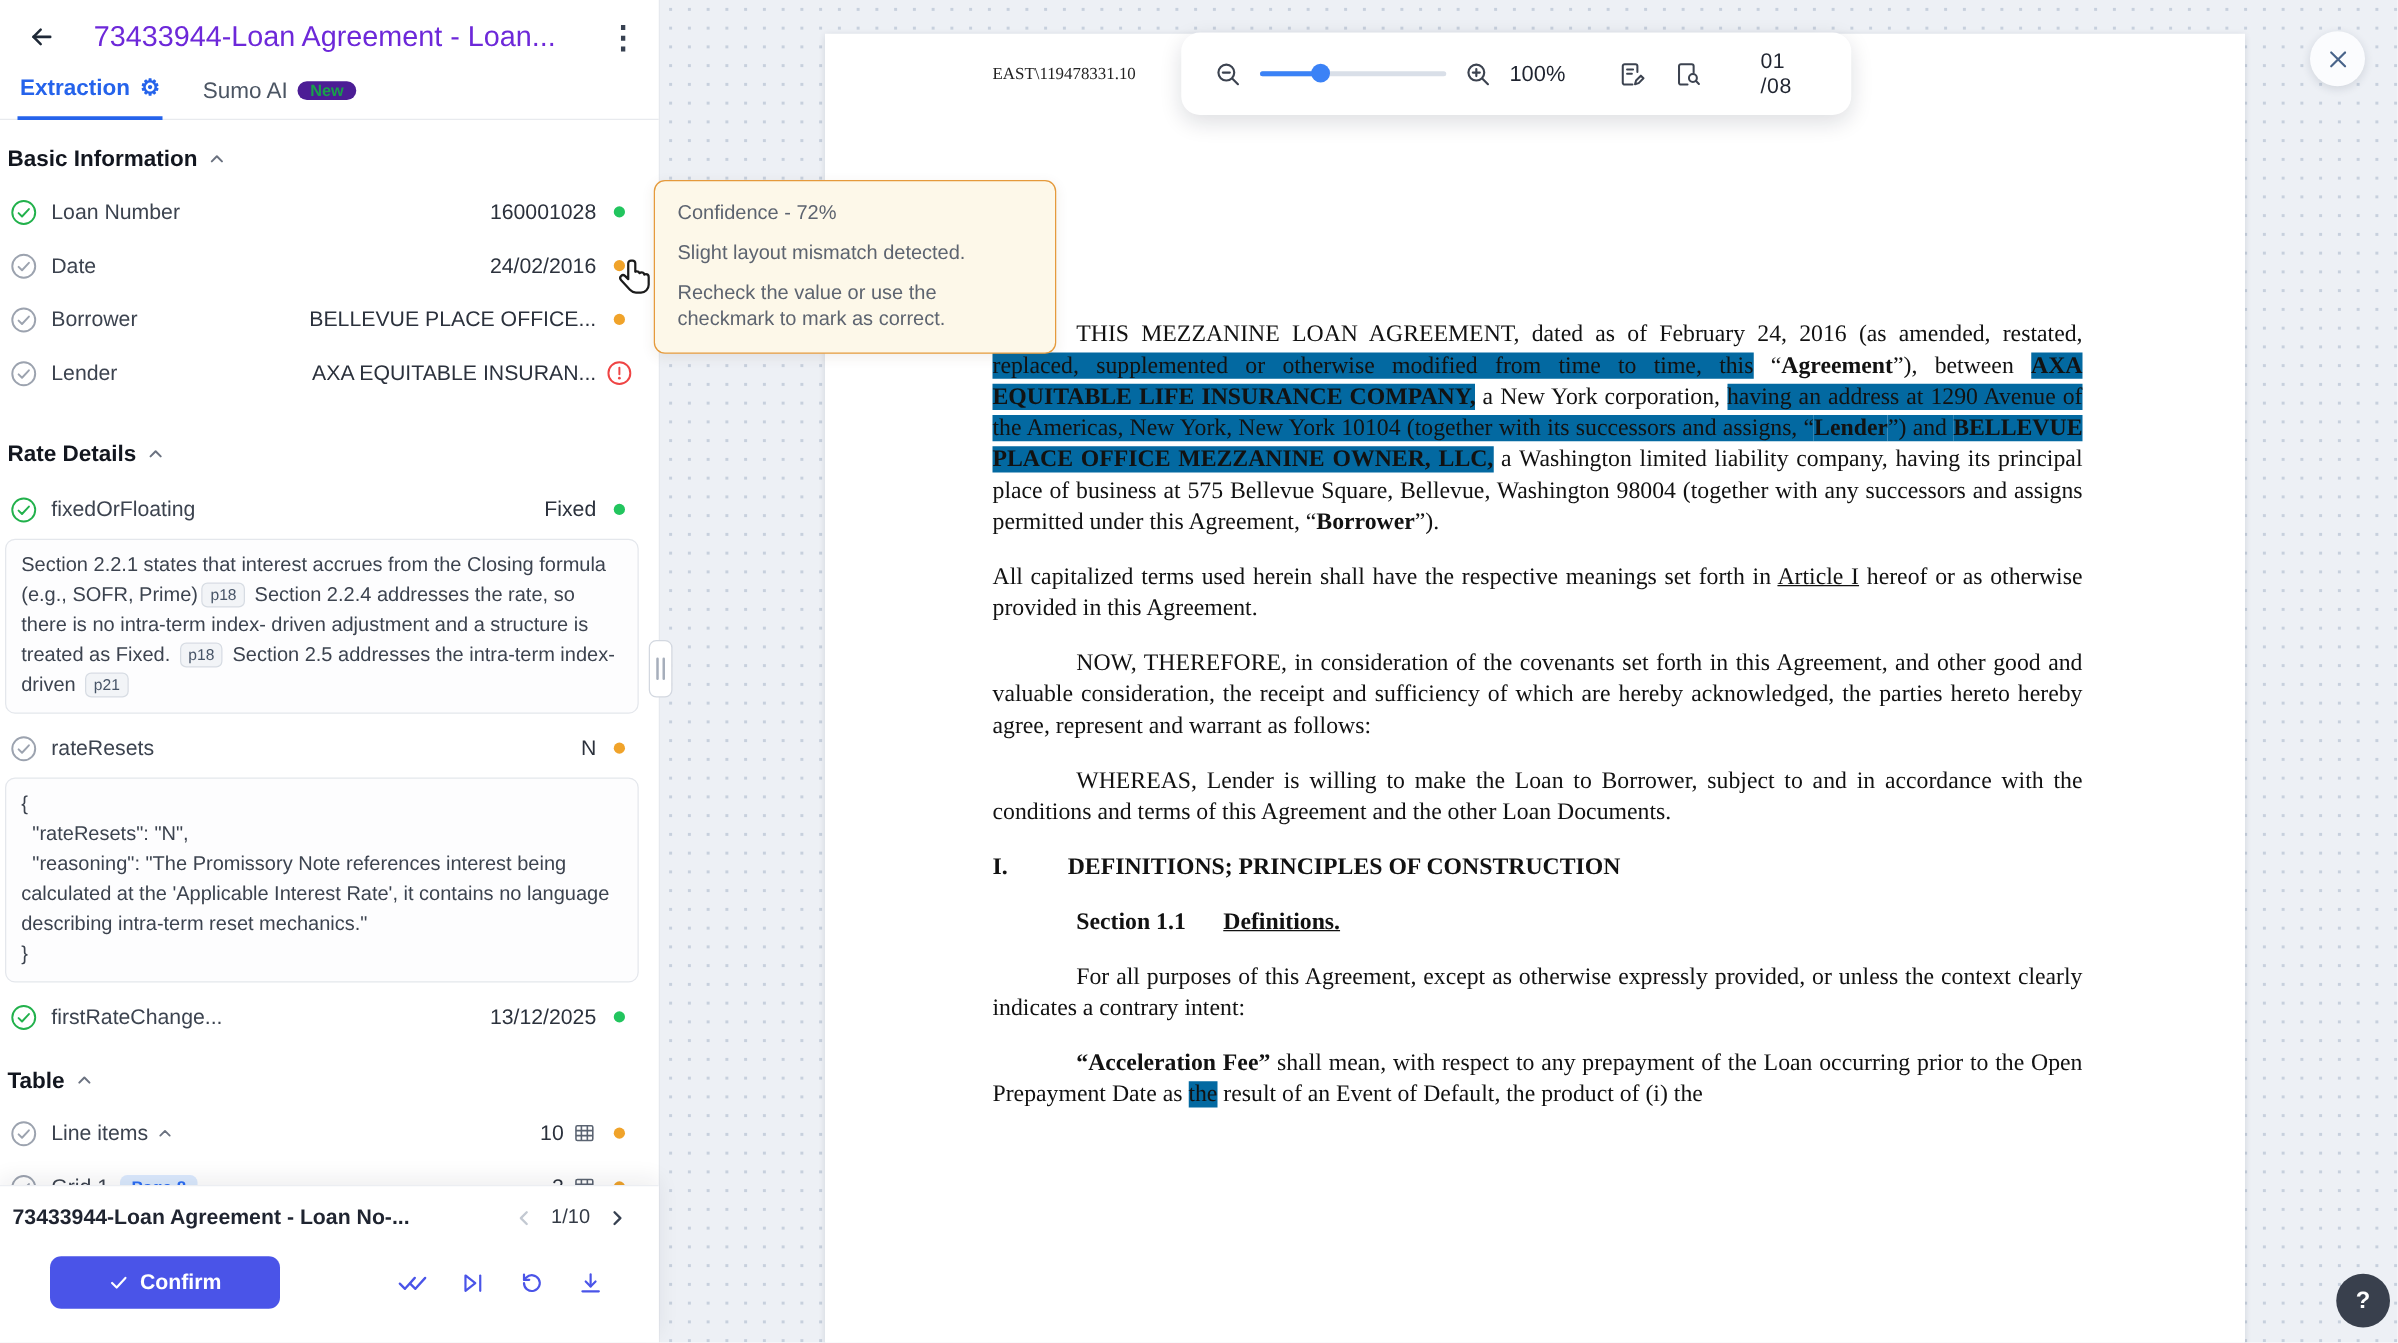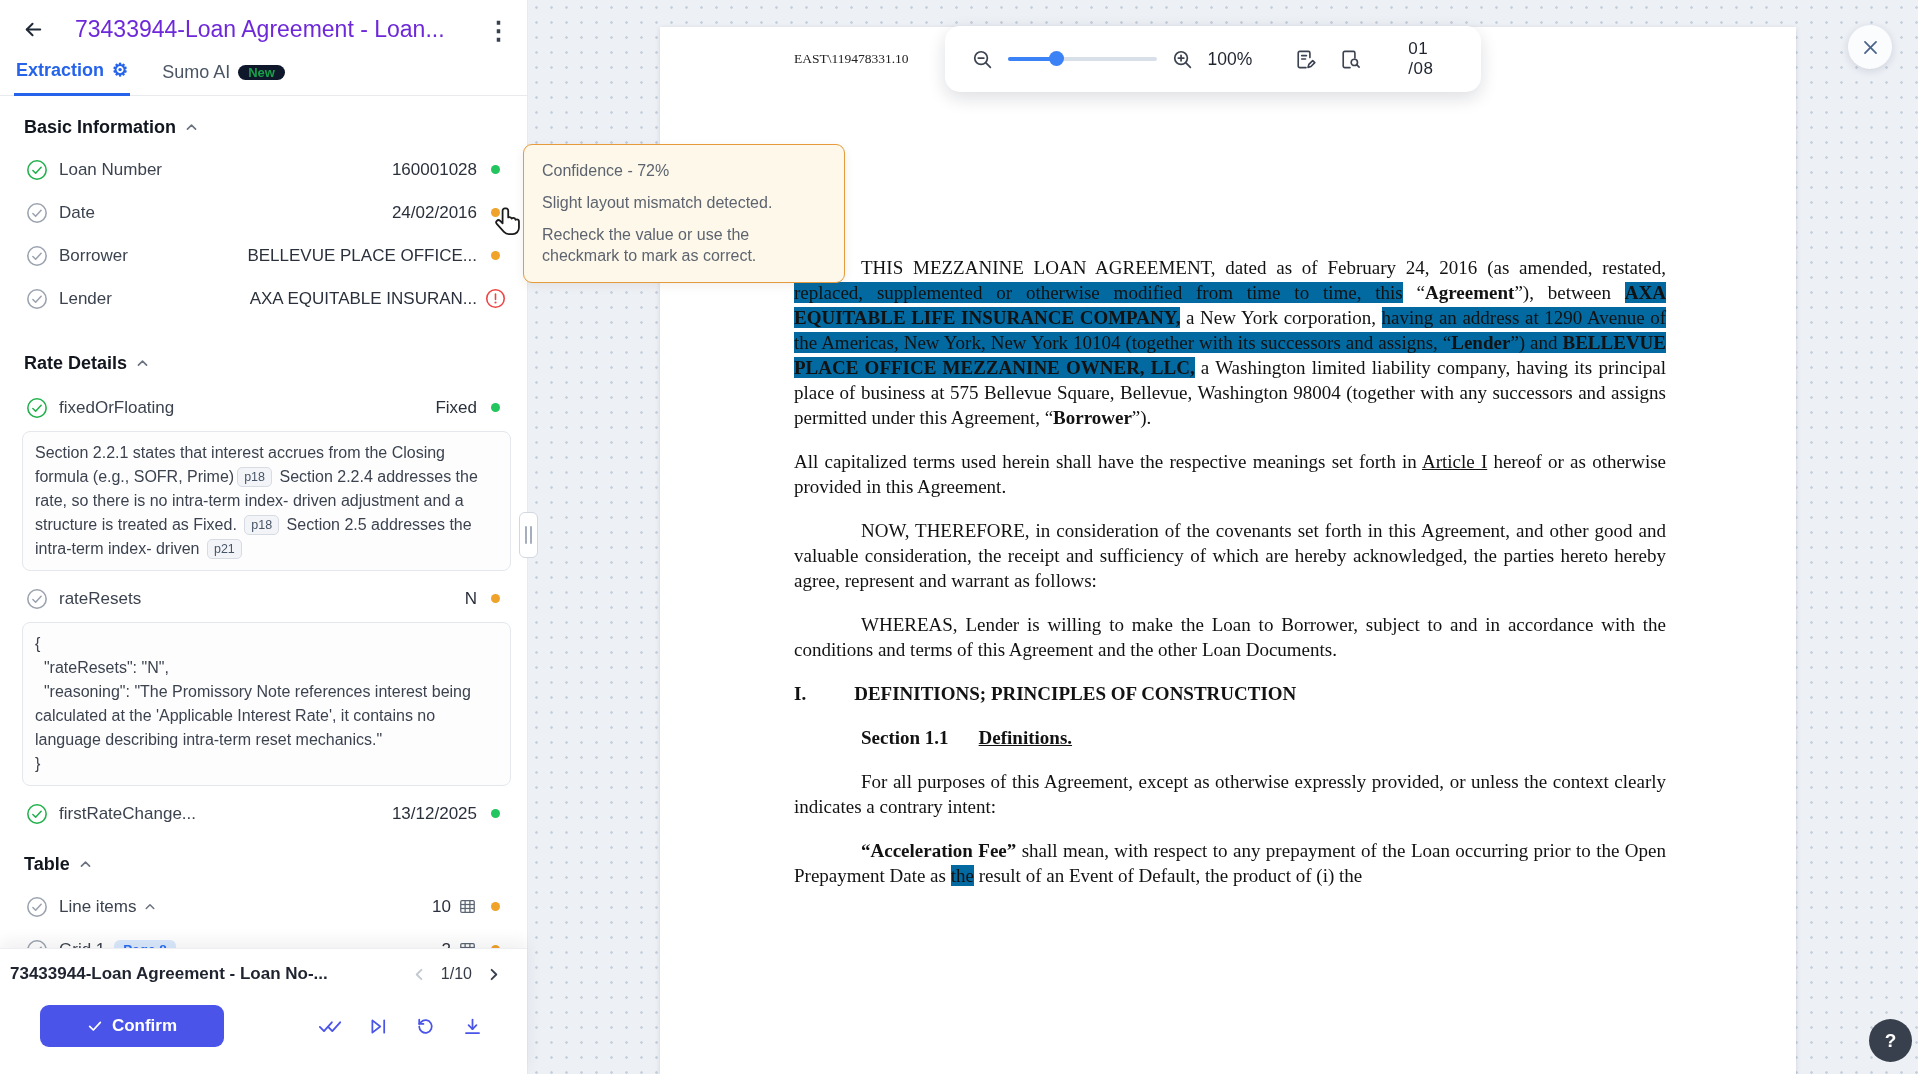--- a/index.html
+++ b/index.html
@@ -11,23 +11,23 @@
   .sidebar { position:absolute; left:0; top:0; width:528px; height:1074px; background:#fff; border-right:1px solid #e6e9ee; z-index:20; }
   .sb-header { display:flex; align-items:center; gap:14px; padding:16px 16px 0 22px; }
   .sb-title { flex:1; font-size:23px; font-weight:400; color:#6d28d9; white-space:nowrap; overflow:hidden;margin-left:16px; }
   .icon-btn { background:none; border:none; cursor:pointer; color:#374151; display:flex; align-items:center; }
   .kebab { font-size:25px; line-height:20px; color:#374151; font-weight:700; }
   .sb-tabs { display:flex; align-items:flex-end; gap:30px; padding:16px 0 0 14px; border-bottom:1px solid #e8eaee; }
   .tab { display:flex; align-items:center; gap:8px; font-size:18px; padding:0 2px 12px 2px; cursor:pointer; }
   .tab.active { color:#2563eb; font-weight:600; border-bottom:3px solid #2563eb; margin-bottom:-1px; }
   .tab.inactive { color:#4b5563; }
   .gear { font-size:18px; color:#2563eb; }
-  .badge-new { background:#0f172a; color:#18a04a; font-size:13px; font-weight:600; padding:0 10px; border-radius:999px; }
-
-  .sb-scroll { position:absolute; top:104px; bottom:126px; left:0; right:0; overflow:hidden; padding:10px 14px 0 20px; }
+  .badge-new { background:#4c1d95; color:#18a04a; font-size:13px; font-weight:600; padding:0 10px; border-radius:999px; }
+
+  .sb-scroll { position:absolute; top:104px; bottom:126px; left:0; right:0; overflow:hidden; padding:10px 14px 0 2px; }
   .sec-head { display:flex; align-items:center; gap:9px; font-size:18px; font-weight:700; color:#12161f; height:26px; margin-left:4px; cursor:pointer; }
   .sec-head.mt { margin-top:30px; margin-bottom:10px;text-align:center; }
   .sec-head.mb { margin-bottom:8px; }
   .chev { stroke:#6b7280; }
   .field-row { display:flex; align-items:center; height:43px; padding-left:6px; }
   .chk { width:22px; height:22px; margin-right:11px; flex:none; cursor:pointer; }
   .chk.green { color:#22b14c; } .chk.gray { color:#9ca3af; }
   .f-label { font-size:17px; color:#3c434f; white-space:nowrap; }
   .f-value { margin-left:auto; font-size:17px; color:#2b313c; white-space:nowrap; }
   .dot-col { width:36px; flex:none; display:flex; justify-content:center; align-items:center; }

